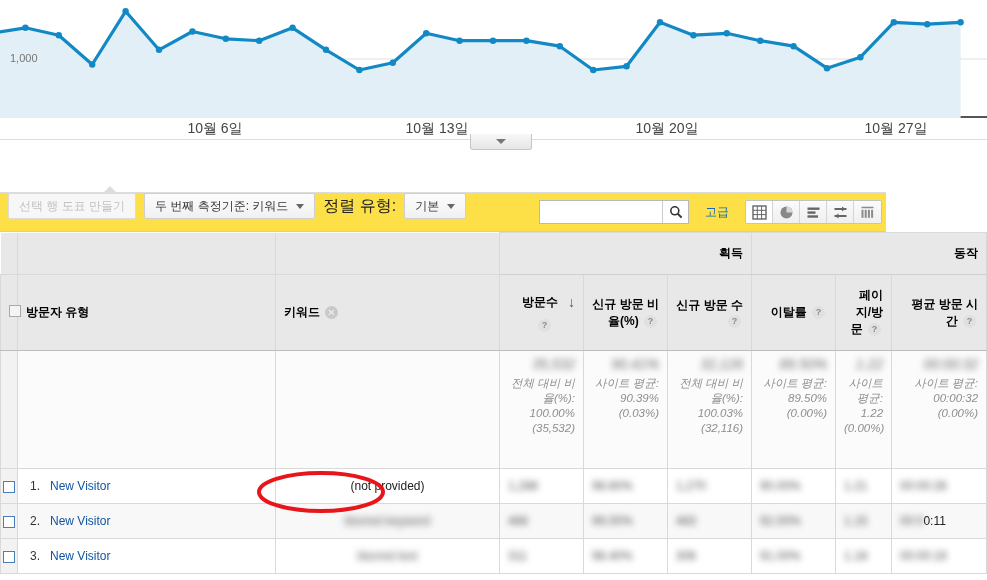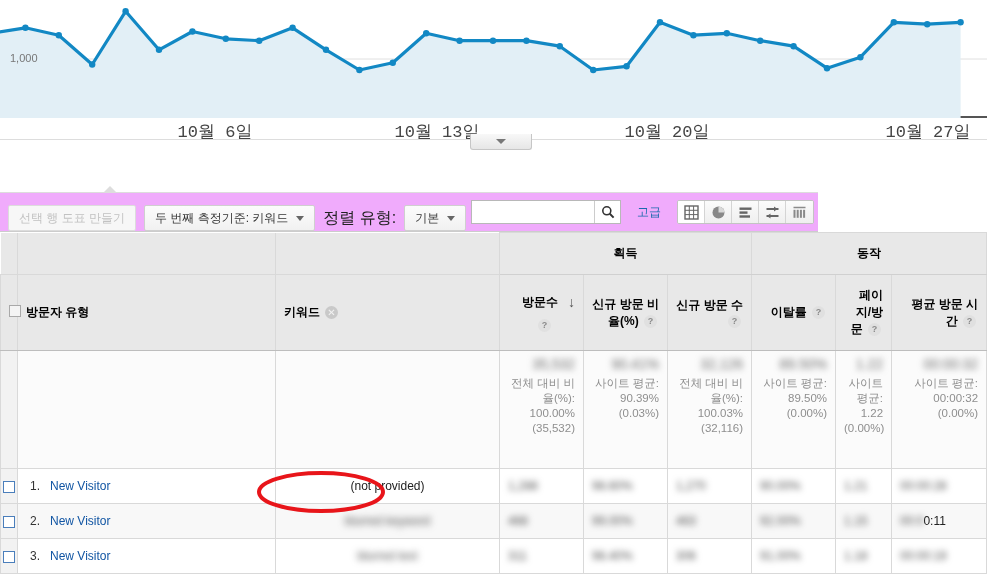--- a/index.html
+++ b/index.html
@@ -23,22 +23,22 @@
   .chart-svg { position: absolute; left: 0; top: 0; }
   .ylabel {
     position: absolute; left: 10px; top: 52px;
     font-size: 11px; color: #777;
   }
   .xaxis {
     position: absolute; left: 0; top: 120px; width: 987px; height: 20px;
     border-bottom: 1px solid #ddd;
   }
   .xtick {
-    position: absolute; top: 0; font-size: 17px; color: #444;
-    transform: translateX(-50%); white-space: nowrap; font-family: Liberation Mono, monospace;
+    position: absolute; top: 0; font-size: 14px; color: #444;
+    transform: translateX(-50%); white-space: nowrap;
   }
   .collapse-tab {
     position: absolute; left: 470px; top: 134px;
     width: 62px; height: 16px;
     background: linear-gradient(#f8f8f8, #e6e6e6);
     border: 1px solid #c6c6c6; border-top: none;
     border-radius: 0 0 3px 3px;
     display: flex; align-items: center; justify-content: center;
   }
   .collapse-tab .caret {
@@ -52,25 +52,25 @@
   .dim-bar {
     position: absolute; left: 0; top: 166px; width: 987px; height: 26px;
     font-size: 12px; color: #000;
     padding-left: 0px; display: flex; align-items: center;
   }
   .dim-label { color: #222; }
   .dim-value { font-weight: bold; margin-left: 7px; }
 
   
   .toolbar {
-    position: absolute; left: 0; top: 192px; width: 818px; height: 40px;
-    background: #f0abfc;
+    position: absolute; left: 0; top: 192px; width: 886px; height: 40px;
+    background: #fde047;
     border-top: 1px solid #ddd;
     border-bottom: 1px solid #ccc;
-    display: flex; align-items: flex-end;
+    display: flex; align-items: flex-start;
   }
   .toolbar .nub {
     position: absolute; left: 103px; top: -7px;
     width: 13px; height: 7px; overflow: hidden;
   }
   .toolbar .nub:before {
     content: ""; position: absolute; left: 0; top: 0;
     width: 0; height: 0;
     border-left: 7px solid transparent;
     border-right: 7px solid transparent;
@@ -132,21 +132,21 @@
     border-collapse: collapse; table-layout: fixed;
     font-size: 12px;
   }
   .tbl th, .tbl td {
     border: 1px solid #d9d9d9;
     vertical-align: middle;
   }
   .grp-row th {
     background: #e8e8e8; height: 42px;
     font-size: 12px; font-weight: bold; color: #000;
-    text-align: center; padding: 0 8px;
+    text-align: right; padding: 0 8px;
     border-bottom: 1px solid #d0d0d0;
   }
   .grp-row th.blank { border: none; border-right: 1px solid #d9d9d9; background: #e8e8e8; }
   .grp-row th.blank.first { border-right: 1px solid #d9d9d9; }
   .hdr-row th {
     background: #e8e8e8; height: 76px;
     font-weight: bold; color: #000; padding: 0 8px;
     border-bottom: 1px solid #bdbdbd;
   }
   .hdr-row th.dim { text-align: left; vertical-align: middle; }
@@ -164,21 +164,21 @@
     font-size: 10px; font-weight: bold; line-height: 13px;
     text-align: center; vertical-align: middle; margin-left: 5px;
   }
   .sort-arrow { font-size: 14px; color: #555; margin-left: 6px; }
   .hdr-inner { display: flex; align-items: flex-start; justify-content: flex-end; gap: 4px; flex-wrap: wrap; }
 
   
   .sum-row td {
     background: #fbfbfb; height: 118px;
     vertical-align: top; padding: 6px 8px 0 8px;
-    text-align: right; color: #8e8e8e; font-size: 11.5px; line-height: 15px;
+    text-align: right; color: #8e8e8e; font-size: 11.5px; line-height: 15px; font-style: italic;
   }
   .sum-row td.cb { background: #f2f2f2; }
   .sum-row td.dimcell { background: #fbfbfb; }
   .blurval {
     color: #6e6e6e; font-size: 14px; font-weight: normal;
     filter: blur(3.2px); -webkit-filter: blur(3.2px);
     display: block; height: 17px; margin-bottom: 2px;
   }
   .sum-sub { display: block; }
 
@@ -259,21 +259,21 @@
           <circle cx="960.6" cy="22.3" r="3.2" fill="#1288c4"></circle>
         </g>
     </svg>
     <div class="ylabel">1,000</div>
   </div>
 
   <div class="xaxis">
     <div class="xtick" style="left:215px">10월 6일</div>
     <div class="xtick" style="left:437px">10월 13일</div>
     <div class="xtick" style="left:667px">10월 20일</div>
-    <div class="xtick" style="left:928px">10월 27일</div>
+    <div class="xtick" style="left:896px">10월 27일</div>
   </div>
 
   <div class="collapse-tab">
     <span class="caret"></span>
   </div>
 
 
   <div class="toolbar">
     <span class="nub"></span>
     <div class="tb-left">

